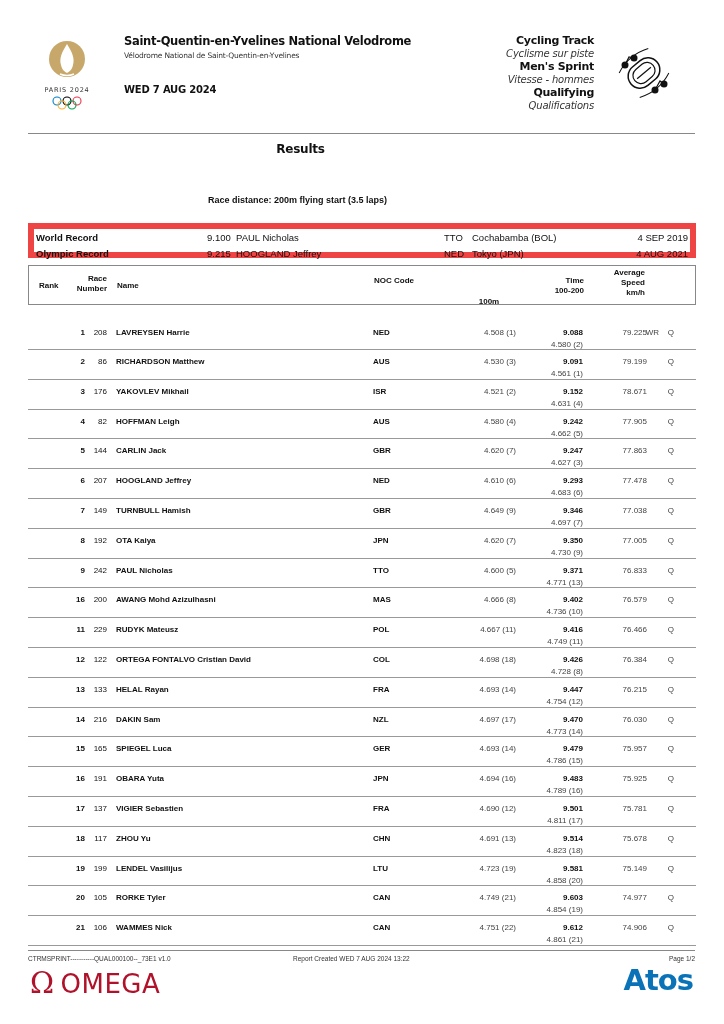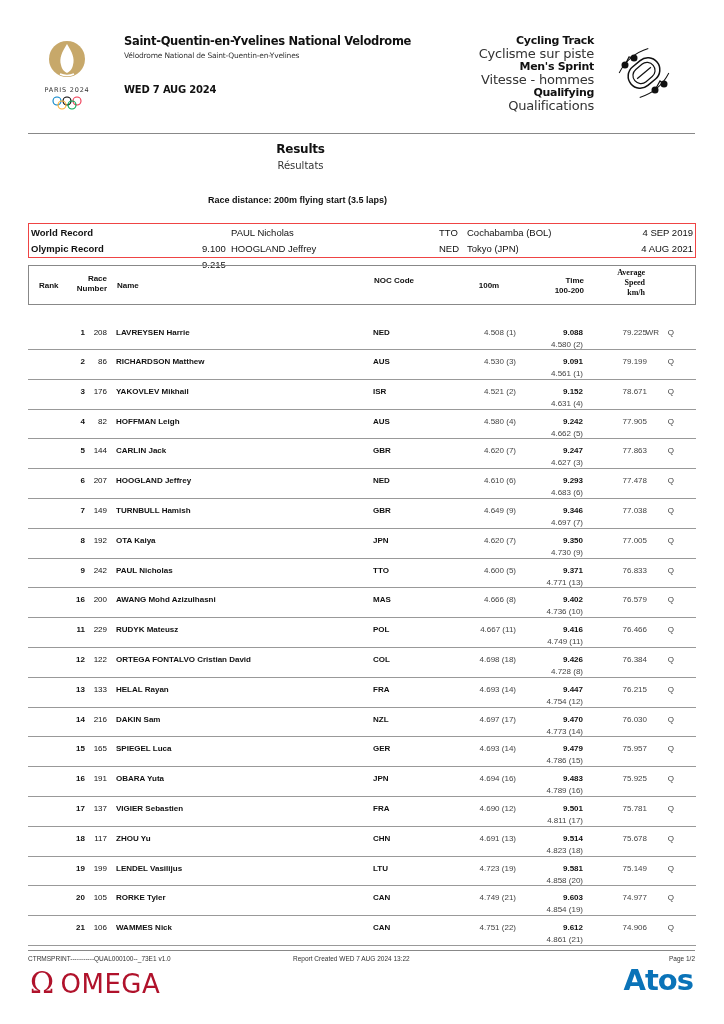--- a/index.html
+++ b/index.html
@@ -7,51 +7,51 @@
   body { position: relative; font-family: "Liberation Sans", sans-serif; color: #111; }
 
   .hdr-logo { position: absolute; left: 42px; top: 40px; width: 50px; height: 76px; }
   .hdr-venue { position: absolute; left: 124px; top: 34px; font-family: "DejaVu Sans", sans-serif; }
   .hdr-venue .v1 { font-size: 11.5px; font-weight: bold; letter-spacing: -0.3px; }
   .hdr-venue .v2 { font-size: 7.5px; color: #333; margin-top: 3px; letter-spacing: -0.2px; }
   .hdr-date { position: absolute; left: 124px; top: 84px; font-family: "DejaVu Sans", sans-serif; font-size: 10px; font-weight: bold; letter-spacing: -0.2px; }
 
   .hdr-event { position: absolute; right: 130px; top: 34px; text-align: right; font-family: "DejaVu Sans", sans-serif; }
   .hdr-event .e1 { font-size: 11px; font-weight: bold; letter-spacing: -0.3px; line-height: 13px; margin-left: 6px; }
-  .hdr-event .e2 { font-size: 13px; color: #333; line-height: 13px; letter-spacing: -0.2px; }
+  .hdr-event .e2 { font-size: 10px; color: #333; line-height: 13px; letter-spacing: -0.2px; font-style: italic; }
   .hdr-pict { position: absolute; left: 615px; top: 45px; width: 58px; height: 56px; }
 
   .rule-top { position: absolute; left: 28px; top: 133px; width: 667px; height: 0; border-top: 1.5px solid #888; }
 
   .title-block { position: absolute; left: 0; top: 142px; width: 601px; text-align: center; font-family: "DejaVu Sans", sans-serif; }
   .title-block .t1 { font-size: 12px; font-weight: bold; letter-spacing: -0.2px; }
   .title-block .t2 { font-size: 10px; color: #333; margin-top: 4px; }
 
   .race-dist { position: absolute; left: 0; top: 195px; width: 595px; text-align: center; font-size: 9px; font-weight: bold; }
 
-  .records { position: absolute; left: 28px; top: 223px; width: 668px; height: 35px; border: 1px solid #ef4444; font-size: 9.5px; }
+  .records { position: absolute; left: 28px; top: 223px; width: 668px; height: 35px; border: 6px solid #ef4444; font-size: 9.5px; }
   .rec-row { position: relative; height: 16px; }
   .rec-row span { position: absolute; top: 3px; white-space: nowrap; }
   .rec-label { left: 2px; font-weight: bold; }
-  .rec-time { left: 173px; margin-top: 16px; }
+  .rec-time { left: 173px; }
   .rec-name { left: 202px; }
   .rec-noc { left: 410px; }
   .rec-place { left: 438px; }
   .rec-date { right: 2px; }
 
   .results { position: absolute; left: 28px; top: 265px; width: 668px; }
   .thead { position: relative; height: 40px; border: 1px solid #888; font-size: 8px; font-weight: bold; }
   .thead span { position: absolute; text-align: center; line-height: 10px; }
   .th-rank { left: 10px; top: 15px; }
   .th-racenum { left: 38px; top: 8px; width: 40px; text-align: right !important; }
   .th-name { left: 88px; top: 15px; }
   .th-noc { left: 345px; top: 10px; text-align: left !important; }
-  .th-100 { left: 440px; top: 15px; width: 40px; text-align: right; }
+  .th-100 { left: 440px; top: 31px; width: 40px; text-align: right; }
   .th-time { left: 520px; top: 10px; width: 35px; text-align: right !important; }
-  .th-speed { left: 582px; top: 2px; width: 34px; text-align: right !important; font-family: Liberation Serif, serif; }
+  .th-speed { left: 582px; top: 2px; width: 34px; text-align: right !important; }
 
   .row { position: relative; height: 29.8px; border-bottom: 1.5px solid #999; font-size: 8px; }
   .row.first { margin-top: 16px; height: 29px; }
   .row span { position: absolute; white-space: nowrap; }
   .c-rank { top: 7px; right: 611px; font-weight: bold; }
   .c-num { top: 7px; right: 589px; font-weight: normal; margin-left: 45px; }
   .c-name { top: 7px; left: 88px; font-weight: bold; }
   .c-noc { top: 7px; left: 345px; font-weight: bold; }
   .c-100 { top: 7px; right: 180px; color: #444; }
   .c-time { top: 7px; right: 113px; font-weight: bold; }
@@ -117,21 +117,20 @@
     <circle cx="40" cy="45" r="3.5" fill="#111"></circle>
     <circle cx="49" cy="39" r="3.5" fill="#111"></circle>
     <path d="M40 45 L45 36 L49 39" stroke="#111" fill="none" stroke-width="1.2"></path>
   </svg>
 </div>
 
 <div class="rule-top"></div>
 
 <div class="title-block">
   <div class="t1">Results</div>
-  <div class="t2">Résultats</div>
 </div>
 
 <div class="race-dist">Race distance: 200m flying start (3.5 laps)</div>
 
 <div class="records">
   <div class="rec-row">
     <span class="rec-label">World Record</span>
     <span class="rec-time">9.100</span>
     <span class="rec-name">PAUL Nicholas</span>
     <span class="rec-noc">TTO</span>

